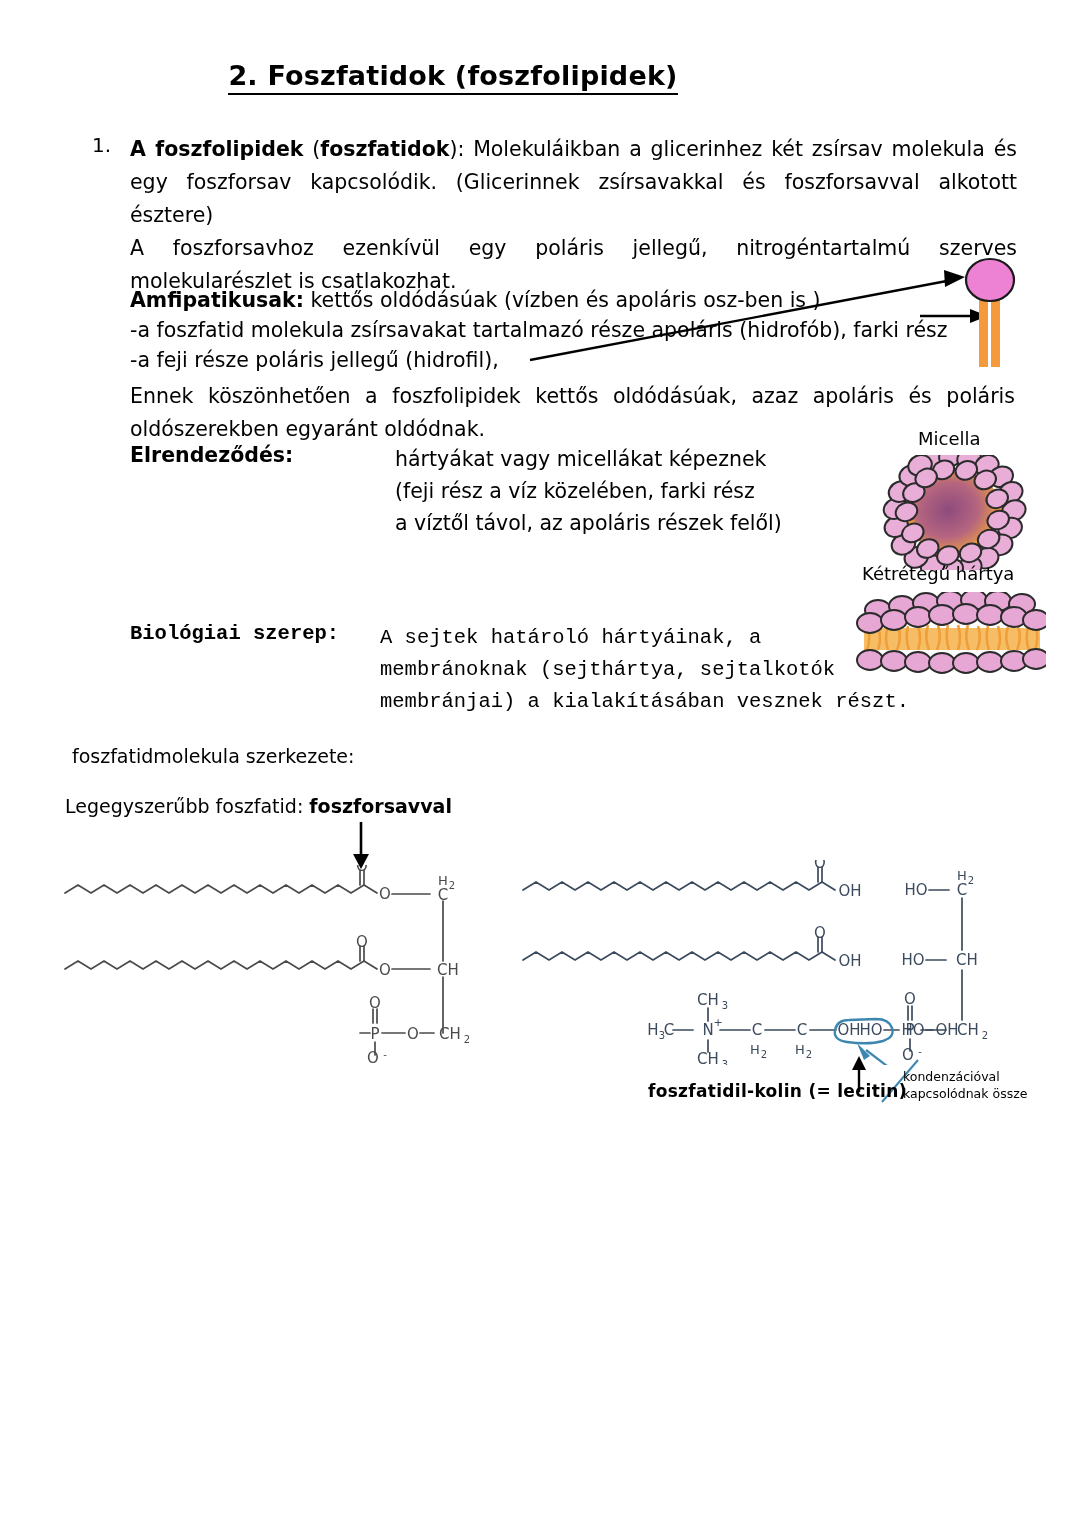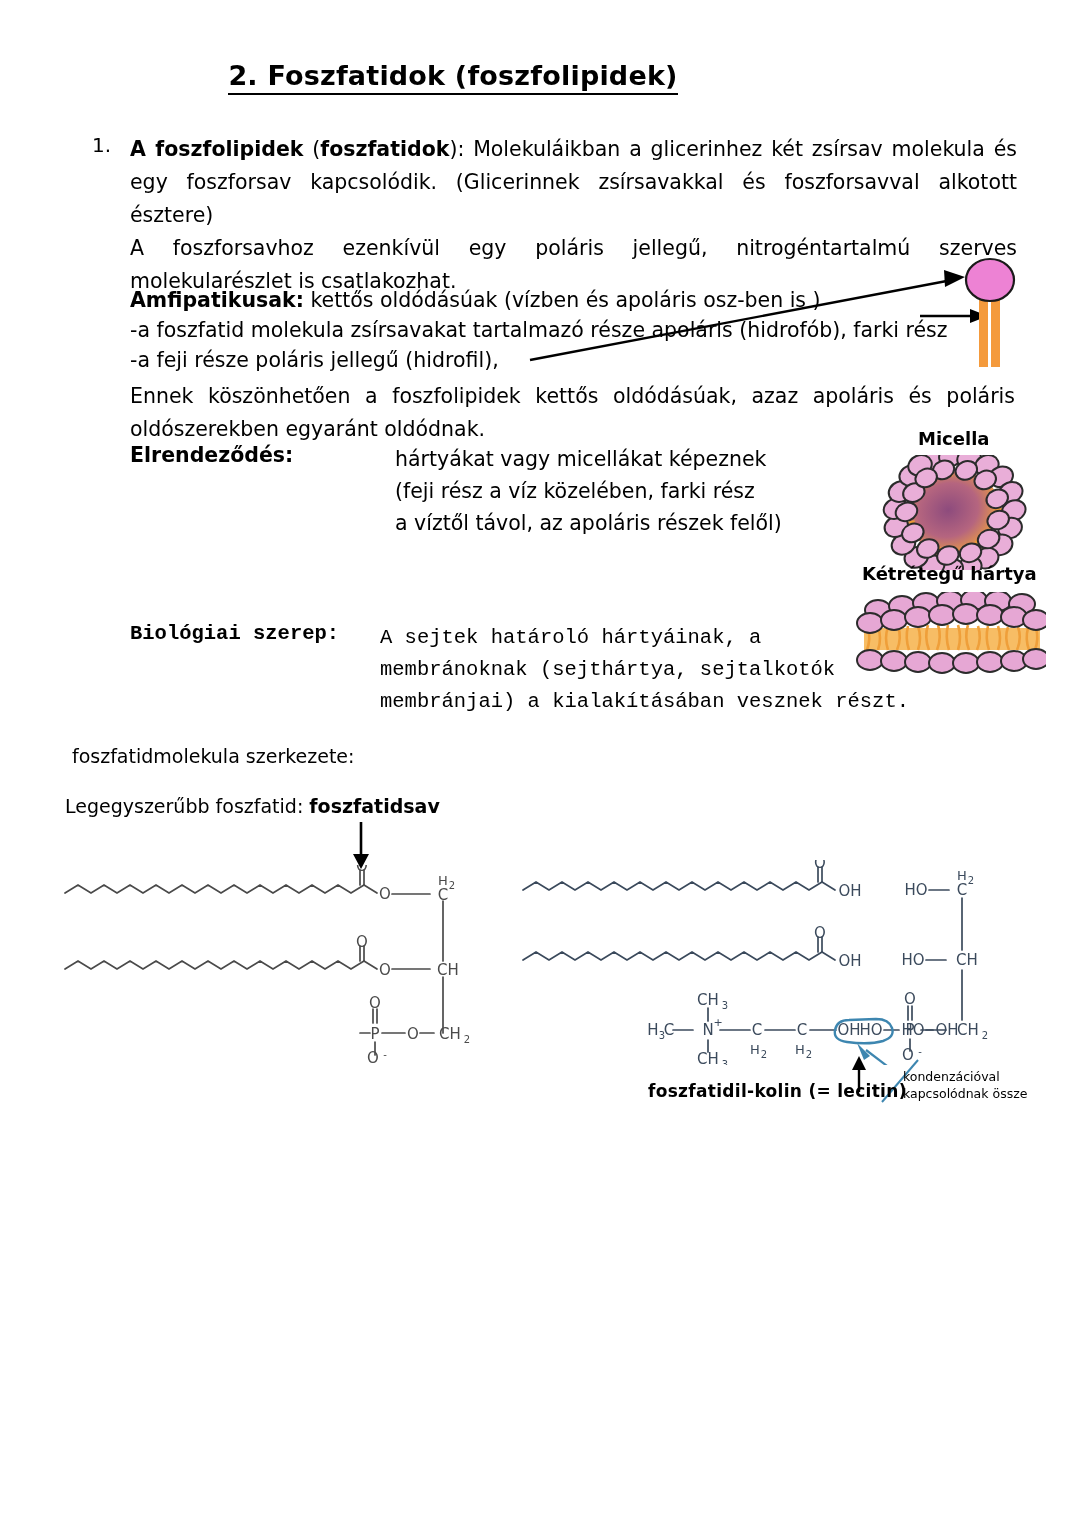--- a/index.html
+++ b/index.html
@@ -48,21 +48,21 @@
   #biologiai{ left:130px; top:622px;font-family:Liberation Mono, monospace; }
 
   
   .t-foszfszerk{ position:absolute; left:72px; top:745px; font-size:19px;}
   .t-leg{ position:absolute; left:65px; top:795px; font-size:19px;}
   .t-tobbi{ position:absolute; left:65px; top:1081px; font-size:17px; font-weight:bold; letter-spacing:.3px;}
   .t-lecitin{ position:absolute; left:648px; top:1081px; font-size:17px; font-weight:bold; letter-spacing:.3px;}
   .t-kond{ position:absolute; left:903px; top:1068px; font-size:12.5px; color:#000000; line-height:17px;}
 
   
-  .cap{ font-size:18px; font-weight:bold; position:absolute; }
+  .cap{ font-size:18px; font-weight:normal; position:absolute; }
   #cap-micella{ left:918px; top:428px;}
   #cap-ketreteg{ left:862px; top:563px;}
 
   svg{ display:block; }
   .abs{ position:absolute; }
 </style>
 </head>
 <body>
 
 <div class="page">
@@ -244,21 +244,21 @@
       <ellipse cx="62" cy="70" rx="13" ry="10"></ellipse>
         <ellipse cx="86" cy="71" rx="13" ry="10"></ellipse>
       <ellipse cx="110" cy="71" rx="13" ry="10"></ellipse>
         <ellipse cx="134" cy="70" rx="13" ry="10"></ellipse>
       <ellipse cx="158" cy="69" rx="13" ry="10"></ellipse>
         <ellipse cx="180" cy="67" rx="13" ry="10"></ellipse>
     </g>
   </svg>
 
   <div class="t-foszfszerk">foszfatidmolekula szerkezete:</div>
-  <div class="t-leg"><span>Legegyszerűbb foszfatid: </span><b>foszfatidsav</b></div>
+  <div class="t-leg"><span>Legegyszerűbb foszfatid: </span><b>foszforsavval</b></div>
 
   <svg class="abs" style="left:348px; top:822px;" width="26" height="48" viewBox="0 0 26 48">
     <line x1="13" y1="0" x2="13" y2="36" stroke="#000" stroke-width="2.6"></line>
     <polygon points="13,47 5,32 21,32" fill="#000"></polygon>
   </svg>
 
   <svg class="abs" style="left:60px; top:865px;" width="430" height="200" viewBox="0 0 430 200">
     <g stroke="#4a4a4a" stroke-width="1.7" fill="none" stroke-linecap="round">
 
       <polyline points="5,28 18,20 31,28 44,20 57,28 70,20 83,28 96,20 109,28 122,20 135,28 148,20 161,28 174,20 187,28 200,20 213,28 226,20 239,28 252,20 265,28 278,20 291,28 304,20"></polyline>

